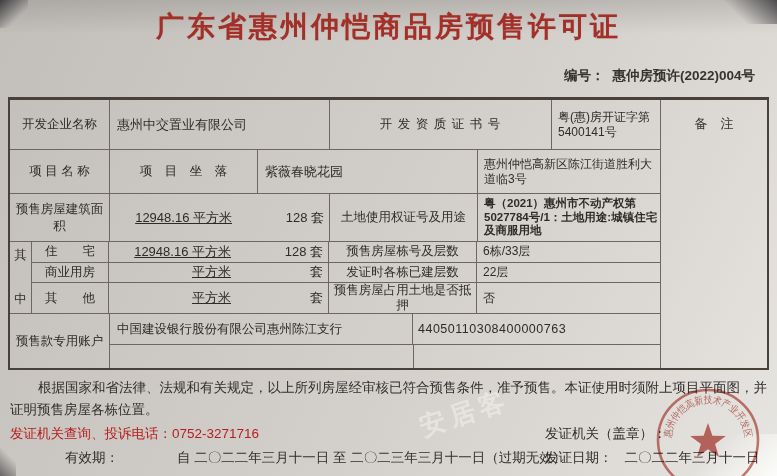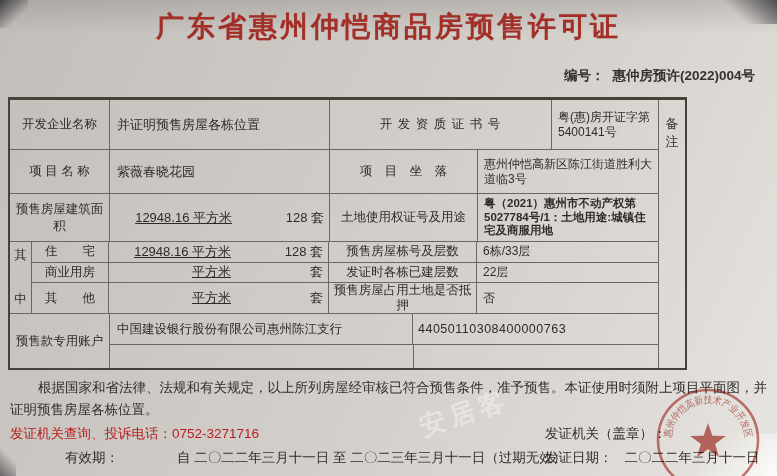--- a/index.html
+++ b/index.html
@@ -20,21 +20,21 @@
   .corner-br{position:absolute;bottom:0;right:0;width:95px;height:42px;
     background:linear-gradient(315deg,rgba(253,253,251,0.95),rgba(253,253,251,0) 65%);}
 
   .title{position:absolute;top:8px;left:0;width:777px;text-align:center;
     font-size:28px;font-weight:bold;letter-spacing:3px;color:#a23028;
     text-shadow:0 0 1px rgba(162,48,40,0.35);}
   .serial{position:absolute;top:67px;right:22px;font-size:13.5px;font-weight:bold;color:#353230;}
   .serial .s-label{margin-right:8px;}
 
   
-  .cert-table{position:absolute;left:8px;top:97px;width:679px;height:273px;
+  .cert-table{position:absolute;left:8px;top:97px;width:761px;height:273px;
     border:2px solid #474139;border-top-width:3px;display:flex;box-sizing:border-box;}
   .main-col{width:650px;display:flex;flex-direction:column;}
   .remark-col{flex:1;border-left:1px solid #6e675f;box-sizing:border-box;
     padding-top:15px;text-align:center;font-size:13px;color:#353230;}
   .tr{display:flex;border-bottom:1px solid #6e675f;box-sizing:border-box;}
   .h1{height:50px}.h2{height:44px}.h3{height:48px}
   .cell{box-sizing:border-box;display:flex;align-items:center;}
   .b-r{border-right:1px solid #6e675f;}
   .c-label{width:100px;justify-content:center;text-align:center;font-size:12.5px;padding:0 2px;}
   .c-value{width:220px;padding-left:7px;font-size:13px;}
@@ -90,29 +90,29 @@
 
 <div class="serial">
   <span class="s-label">编号：</span><span>惠仲房预许(2022)004号</span>
 </div>
 
 <div class="cert-table">
   <div class="main-col">
 
     <div class="tr h1">
       <div class="cell c-label b-r">开发企业名称</div>
-      <div class="cell c-value b-r">并证明预售房屋各栋位置</div>
+      <div class="cell c-value b-r">惠州中交置业有限公司</div>
       <div class="cell c-rlabel wide b-r">开 发 资 质 证 书 号</div>
       <div class="cell c-rvalue">粤(惠)房开证字第5400141号</div>
     </div>
 
     <div class="tr h2">
       <div class="cell c-label b-r">项 目 名 称</div>
+      <div class="cell c-rlabel b-r">项　目　坐　落</div>
       <div class="cell c-value b-r">紫薇春晓花园</div>
-      <div class="cell c-rlabel b-r">项　目　坐　落</div>
       <div class="cell c-rvalue">惠州仲恺高新区陈江街道胜利大道临3号</div>
     </div>
 
     <div class="tr h3">
       <div class="cell c-label b-r">预售房屋建筑面积</div>
       <div class="cell c-value split b-r">
         <span class="area">12948.16 平方米</span>
         <span class="cnt">128 套</span>
       </div>
       <div class="cell c-rlabel b-r">土地使用权证号及用途</div>

